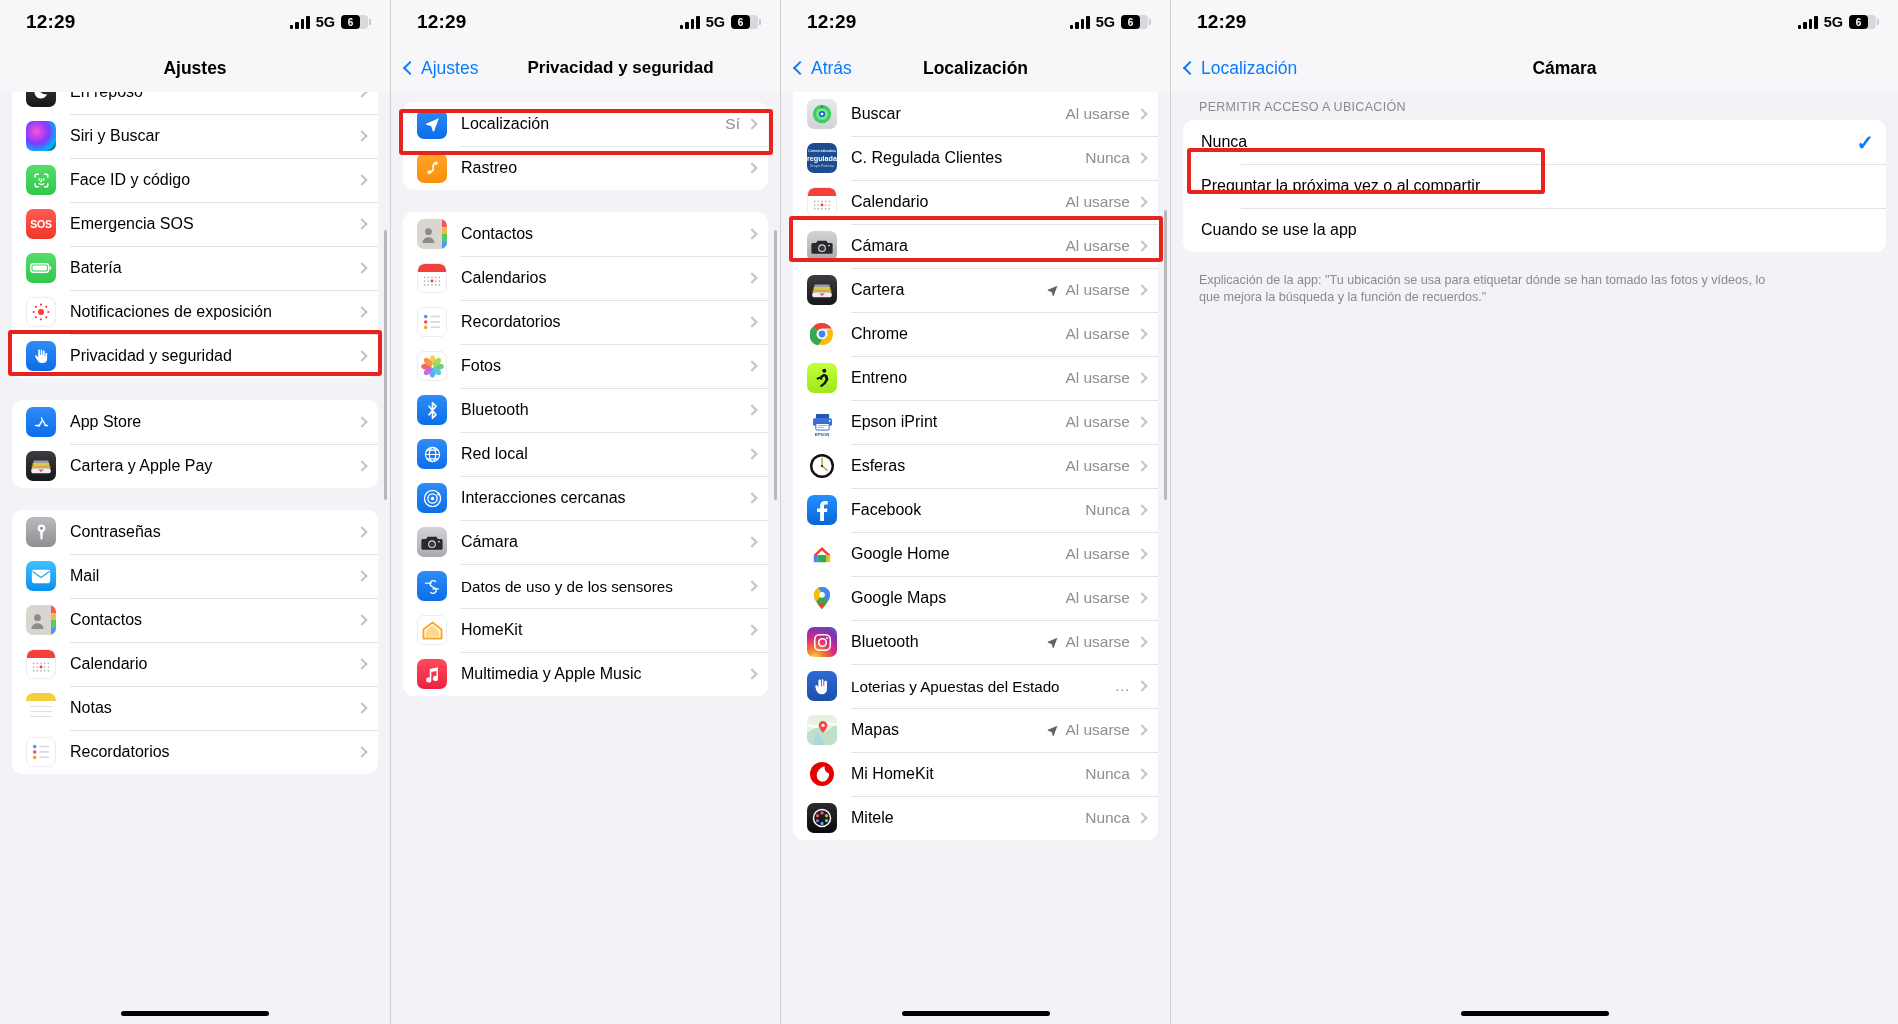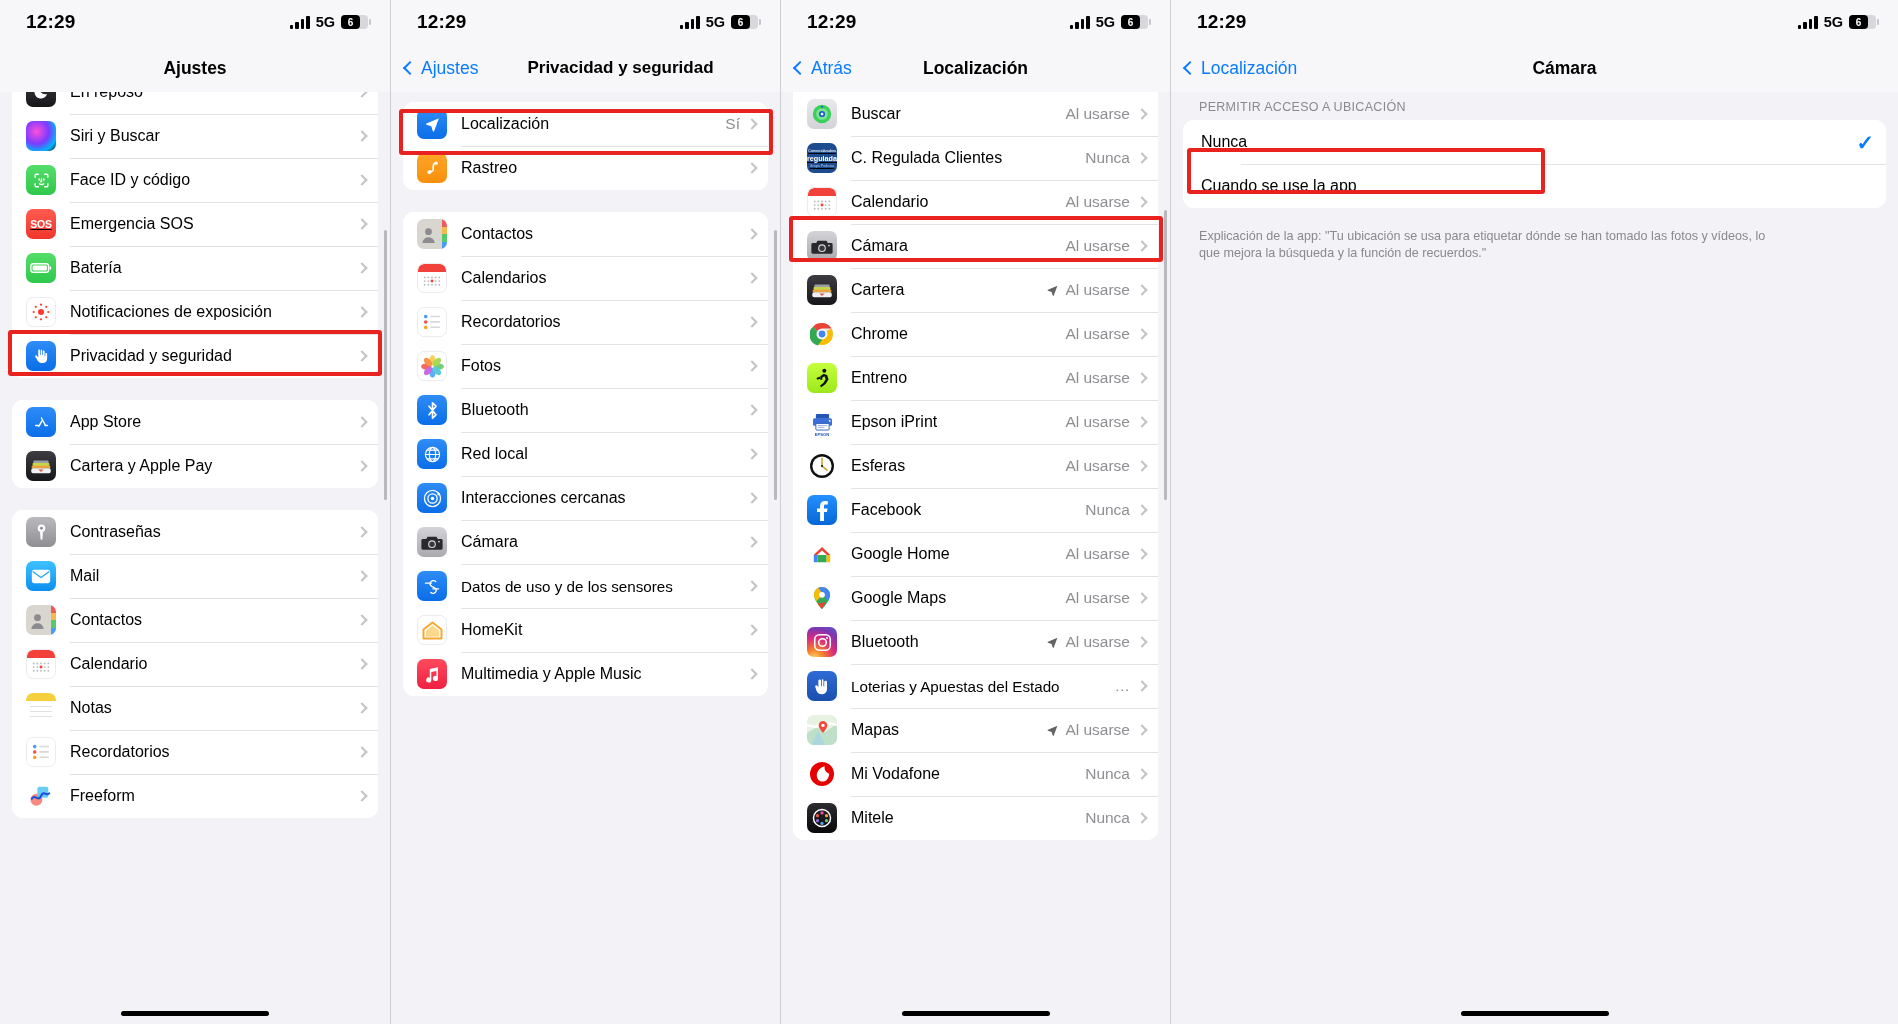--- a/index.html
+++ b/index.html
@@ -104,21 +104,21 @@
   .g-gmaps  { background:#fff; }
   .g-chrome { background:#fff; }
   .g-entreno{ background:linear-gradient(180deg,#c5ff3d,#9ce81c); }
   .g-esferas{ background:#fff; }
   .g-buscar { background:linear-gradient(180deg,#e9e9ee,#d2d2d8); }
   .g-regul  { background:#1d4b8f; }
   .g-freefm { background:#fff; }
   .g-notas  { background:#fff; }
 
   .sym { position:absolute; left:0; right:0; top:0; bottom:0;
-    display:flex; align-items:center; justify-content:center;text-decoration:underline; }
+    display:flex; align-items:center; justify-content:center; }
   .sym svg { display:block; }
 </style>
 </head>
 <body>
 
 <div class="screens">
 
   <div class="screen s1">
     <div class="statusbar">
       <div class="sb-time">12:29</div>
@@ -349,33 +349,20 @@
               <circle cx="5" cy="10" r="2" fill="#f0524c"></circle>
                   <rect x="10" y="9" width="11" height="1.8" rx=".9" fill="#d8d8dc"></rect>
               <circle cx="5" cy="16" r="2" fill="#f5a623"></circle>
                   <rect x="10" y="15" width="11" height="1.8" rx=".9" fill="#d8d8dc"></rect>
                 </svg>
               </span>
           </span>
           <span class="row-label">Recordatorios</span>
           <span class="chev-r"></span>
         </div>
-        <div class="row">
-          <span class="row-icon g-freefm">
-            <span class="sym">
-                <svg width="24" height="22" viewBox="0 0 26 24">
-              <circle cx="8" cy="16" r="6.5" fill="#f5766b" opacity=".85"></circle>
-              <rect x="9" y="2" width="12" height="12" rx="2" fill="#5ac8f5" opacity=".9"></rect>
-              <path d="M3 15c3-6 7 4 10-3s6 1 9-3" fill="none" stroke="#1d4fd8" stroke-width="2.2" stroke-linecap="round"></path>
-                </svg>
-              </span>
-          </span>
-          <span class="row-label">Freeform</span>
-          <span class="chev-r"></span>
-        </div>
       </div>
     </div>
     <div class="hl" style="left:8px; top:330px; width:374px; height:46px;"></div>
     <div class="scrollbar" style="right:3px; top:230px; height:270px;"></div>
     <div class="home-ind"></div>
   </div>
 
   <div class="screen s2">
     <div class="statusbar">
       <div class="sb-time">12:29</div>
@@ -904,21 +891,21 @@
 
         <div class="row">
           <span class="row-icon g-voda">
             <span class="sym">
                 <svg width="26" height="26" viewBox="0 0 26 26">
               <circle cx="13" cy="13" r="12" fill="#e60000"></circle>
               <path d="M13.6 20.6c-3.3 0-5.8-2.6-5.8-6.1 0-4.3 3.5-8.3 8-9.2-.2.4-.3.9-.3 1.3 0 3.1 2.2 5.4 4.7 6.1-.1 3.8-2.7 7.9-6.6 7.9z" fill="#fff"></path>
                 </svg>
               </span>
           </span>
-          <span class="row-label">Mi Vodafone</span>
+          <span class="row-label">Mi HomeKit</span>
           <span class="row-value">Nunca</span>
           <span class="chev-r"></span>
         </div>
 
         <div class="row">
           <span class="row-icon g-mitele">
             <span class="sym">
                 <svg width="20" height="20" viewBox="0 0 22 22">
               <circle cx="11" cy="11" r="9.4" fill="none" stroke="#fff" stroke-width="1.6"></circle>
               <circle cx="11" cy="5.4" r="1.8" fill="#e84fb0"></circle>
@@ -969,20 +956,23 @@
       <div class="nav-title" style="padding-left:60px;">Cámara</div>
     </div>
     <div class="body">
       <div class="section-hdr">PERMITIR ACCESO A UBICACIÓN</div>
       <div class="group" style="margin-top:0;">
         <div class="row" style="padding-left:18px;">
           <span class="row-label">Nunca</span>
           <span class="check">✓</span>
         </div>
         <div class="row" style="padding-left:18px;">
+          <span class="row-label">Preguntar la próxima vez o al compartir</span>
+        </div>
+        <div class="row" style="padding-left:18px;">
           <span class="row-label">Cuando se use la app</span>
         </div>
       </div>
       <div class="footnote" style="padding-left:28px;padding-right:120px;margin-top:-12px;">Explicación de la app: "Tu ubicación se usa para etiquetar dónde se han tomado las fotos y vídeos, lo que mejora la búsqueda y la función de recuerdos."</div>
     </div>
     <div class="hl" style="left:16px; top:148px; width:358px; height:46px;"></div>
     <div class="home-ind"></div>
   </div>
 
 </div>

